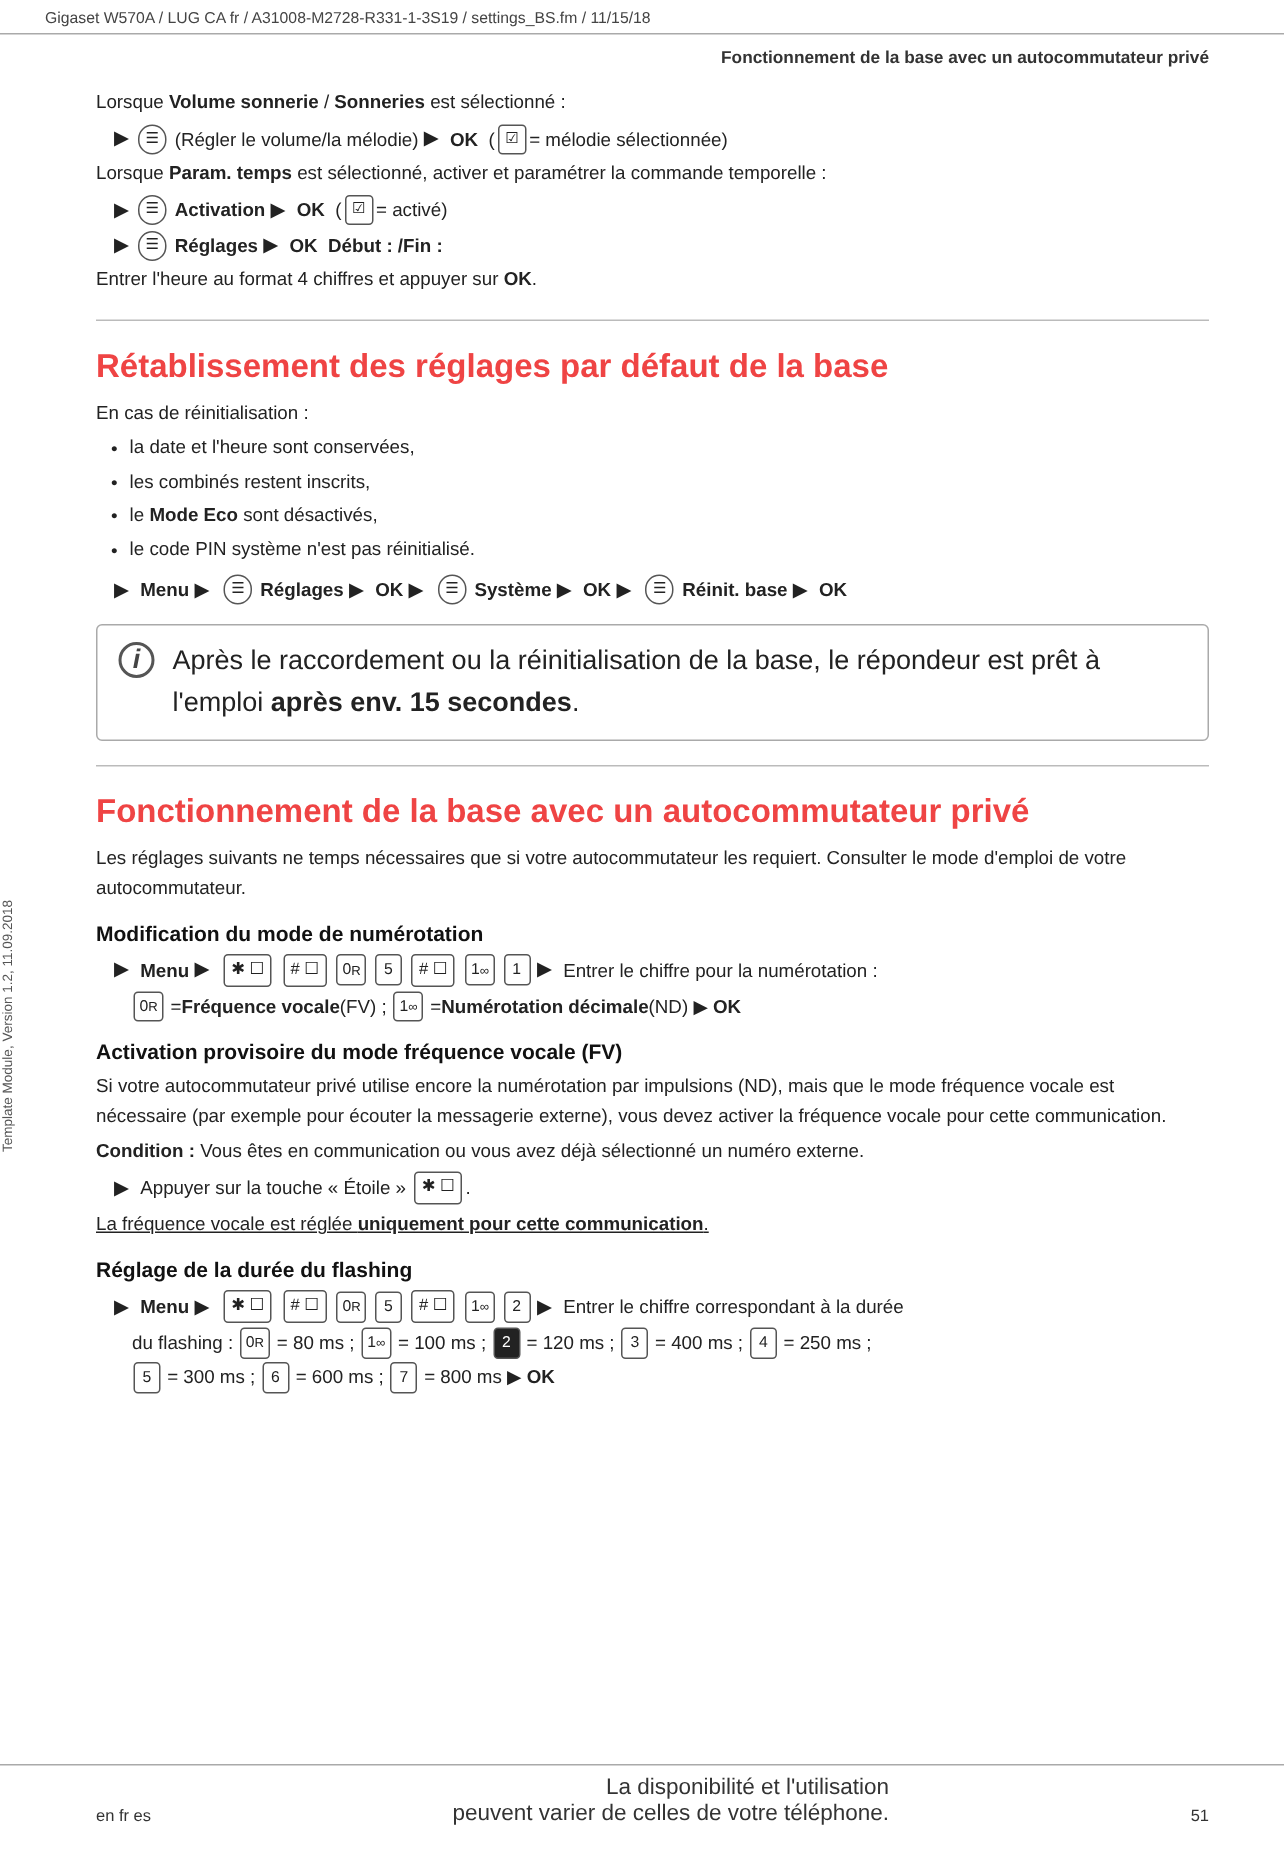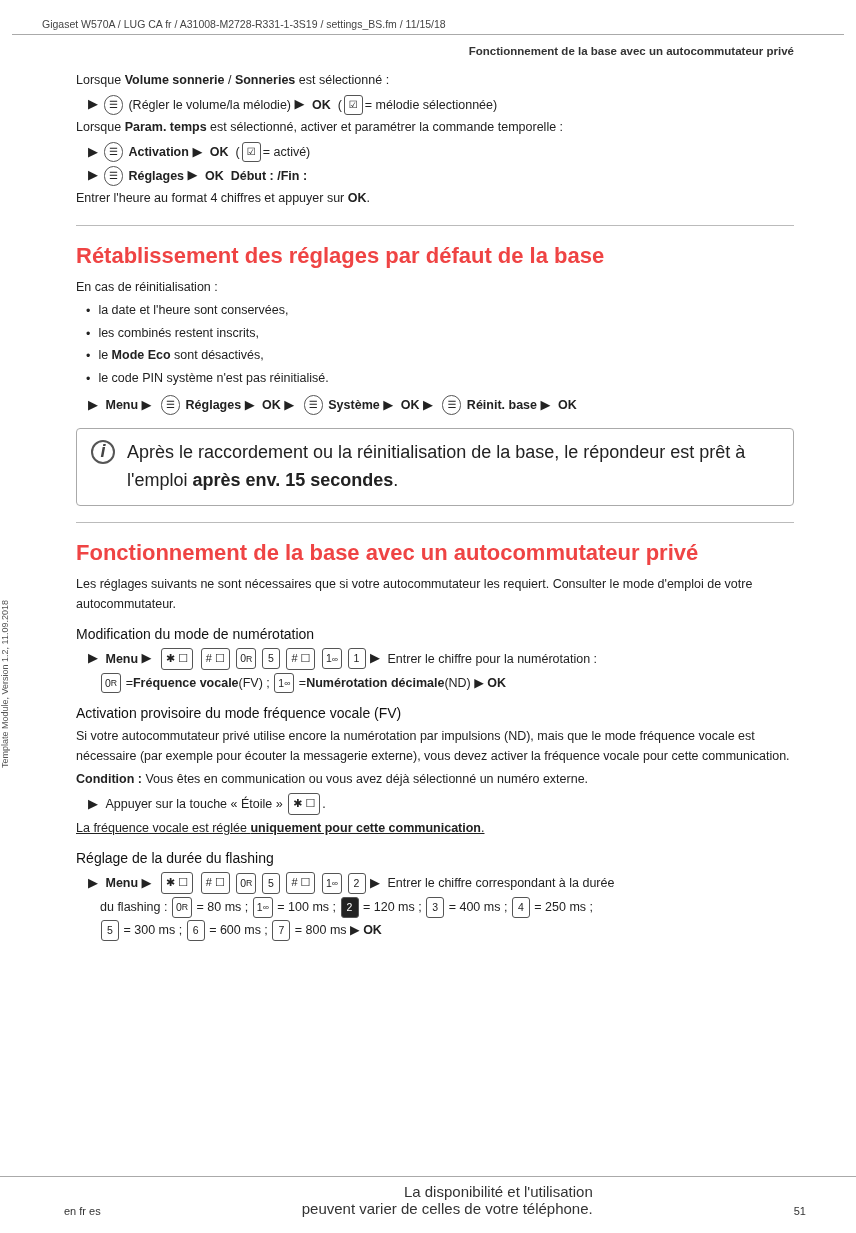--- a/index.html
+++ b/index.html
@@ -9,21 +9,21 @@
       color: #222;
       background: #fff;
       width: 856px;
       min-height: 1233px;
       position: relative;
     }
 
     .page-wrapper {
       width: 856px;
       min-height: 1233px;
-      padding: 12px;
+      padding: 0;
       position: relative;
     }
 
     
     .header-bar {
       font-size: 10.5px;
       color: #444;
       padding: 6px 30px 4px 30px;
       border-bottom: 1px solid #aaa;
       display: flex;
@@ -124,21 +124,21 @@
     .big-title {
       font-size: 22px;
       font-weight: bold;
       color: #ef4444;
       margin-bottom: 8px;
       line-height: 1.3;
     }
 
     .sub-title {
       font-size: 14px;
-      font-weight: normal;
+      font-weight: bold;
       color: #111;
       margin-bottom: 6px;
       margin-top: 12px;
     }
 
     
     .info-box {
       display: flex;
       align-items: flex-start;
       border: 1.5px solid #aaa;
@@ -331,21 +331,21 @@
       <div class="info-text">
         Après le raccordement ou la réinitialisation de la base, le répondeur est prêt à l'emploi <b>après env. 15 secondes</b>.
       </div>
     </div>
 
     <hr class="section-divider">
 
     <div class="big-title">Fonctionnement de la base avec un autocommutateur privé</div>
 
     <p class="para">
-      Les réglages suivants ne sont nécessaires que si votre autocommutateur les requiert. Consulter le mode d'emploi de votre autocommutateur.
+      Les réglages suivants ne temps nécessaires que si votre autocommutateur les requiert. Consulter le mode d'emploi de votre autocommutateur.
     </p>
 
     <div class="sub-title">Modification du mode de numérotation</div>
 
     <div class="arrow-line" style="flex-wrap:wrap;">
       <span class="arrow">▶</span>
       &nbsp;<b>Menu</b>&nbsp;
       <span class="arrow">▶</span>
       &nbsp;<span class="star-box">✱ ☐</span>&nbsp;
       <span class="star-box"># ☐</span>&nbsp;

